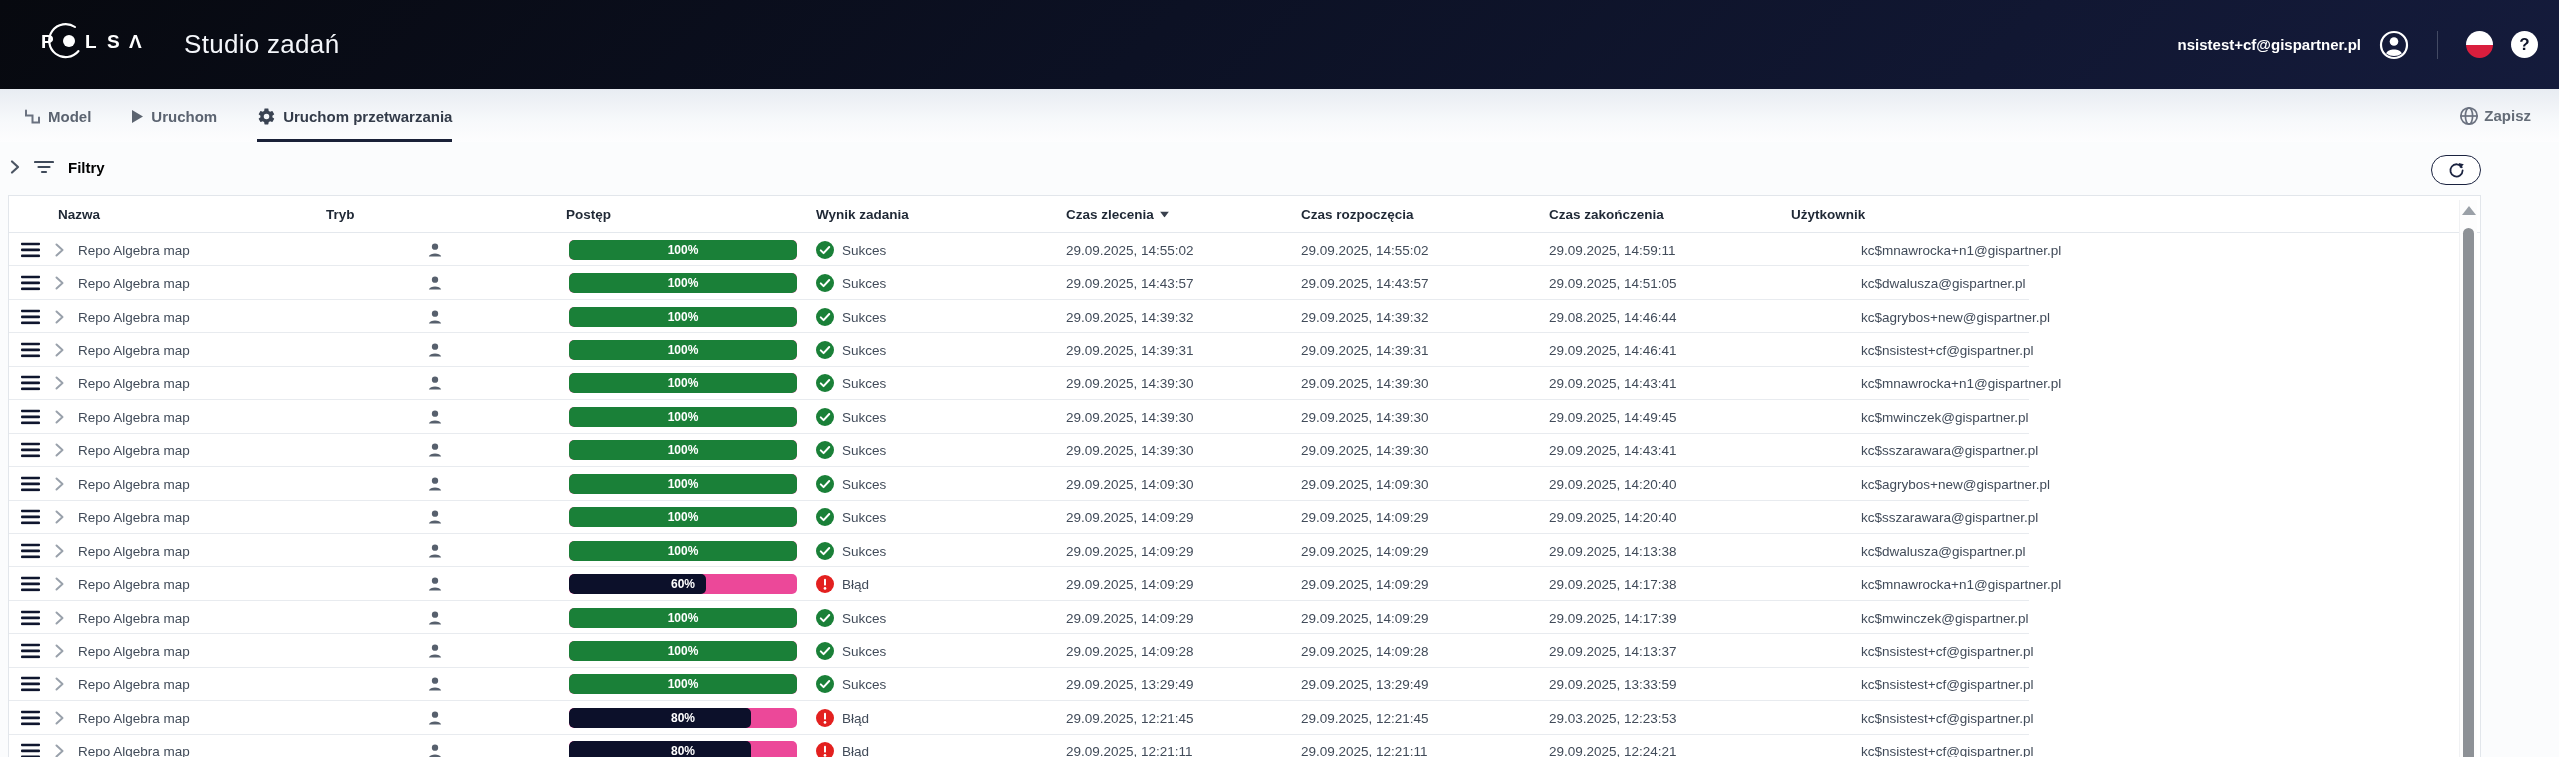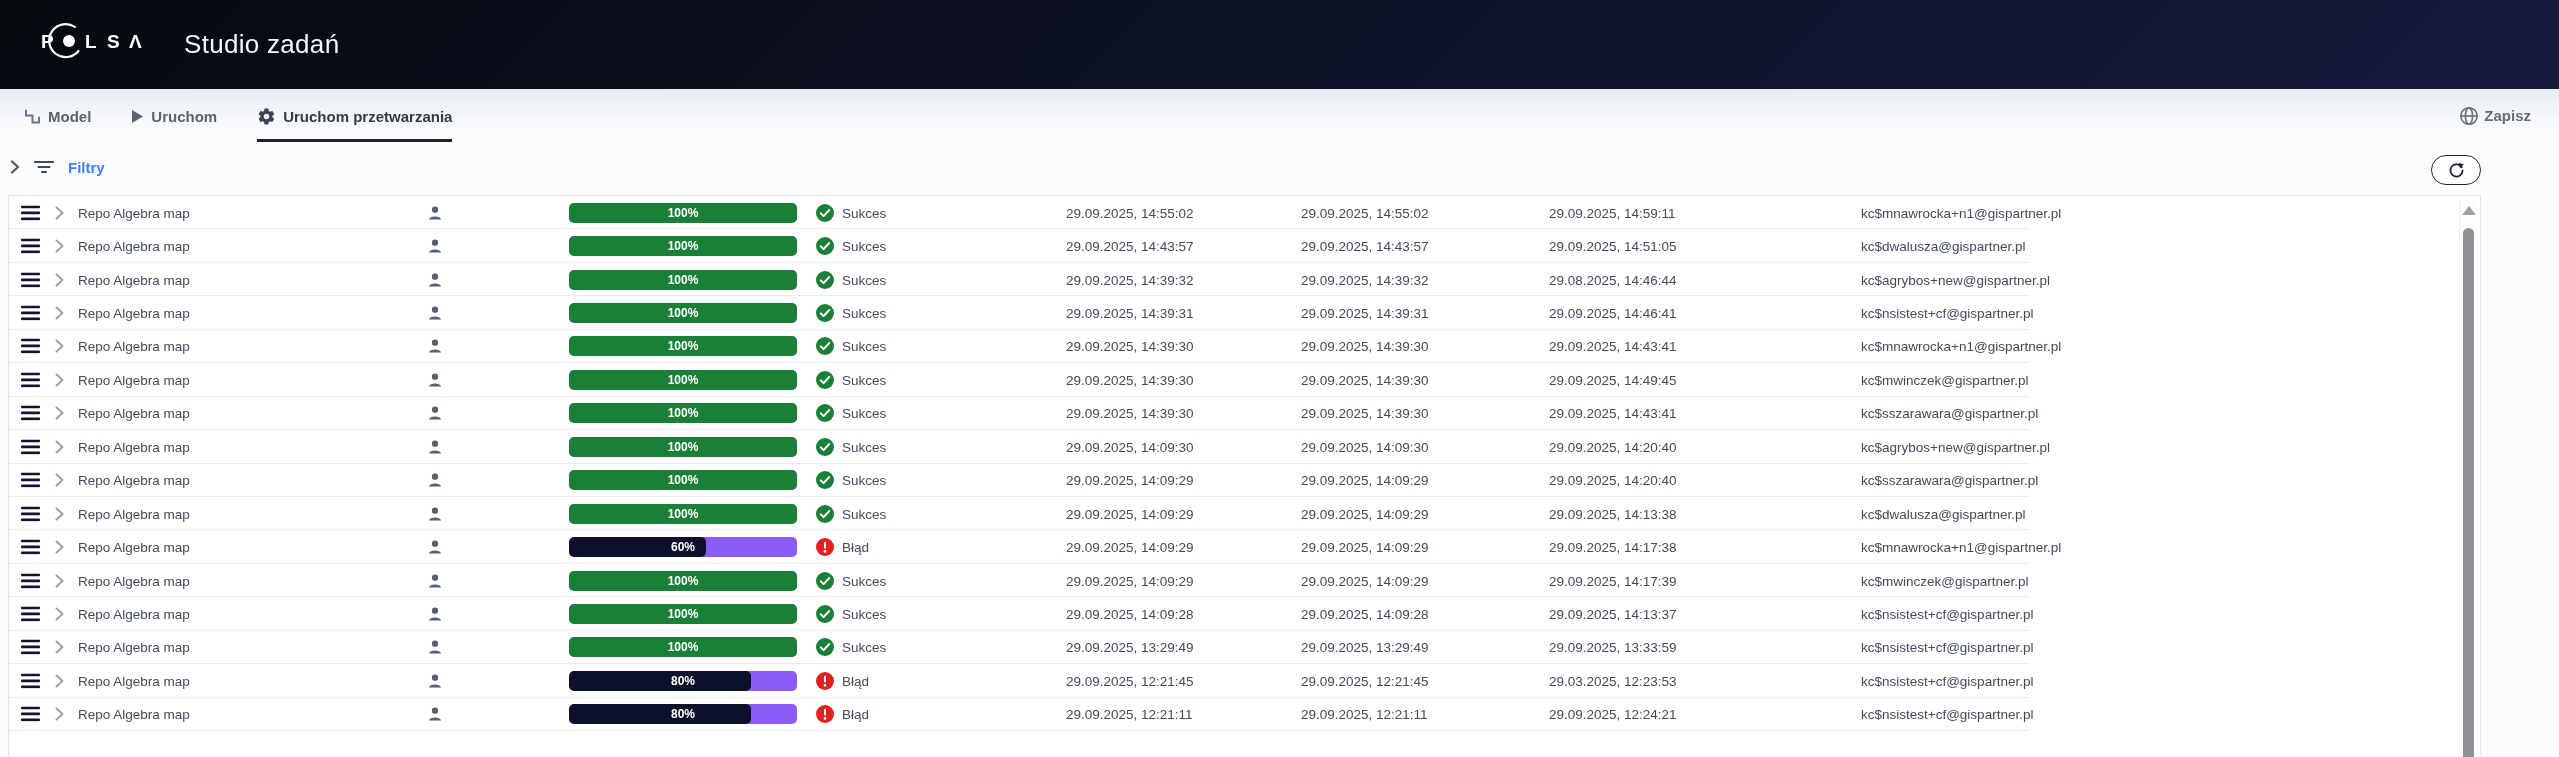--- a/index.html
+++ b/index.html
@@ -29,21 +29,21 @@
   .tab { display:flex; align-items:center; gap:7px; margin-right:40px; height:100%;
          padding-top:4px; font-size:15px; font-weight:600; color:#5b6370; cursor:pointer;
          border-bottom:3px solid transparent; }
   .tab.active { color:#333b49; border-bottom-color:#1a2138; }
   .tab svg { flex:none; }
   .save-action { position:absolute; right:28px; top:0; height:100%; display:flex;
                  align-items:center; gap:5px; font-size:15px; font-weight:600; color:#646c77; cursor:pointer; }
 
   
   .filters { position:absolute; left:10px; top:150px; height:34px; display:flex; align-items:center; gap:14px; }
-  .filters .flabel { font-size:15px; font-weight:600; color:#3b82f6; }
+  .filters .flabel { font-size:15px; font-weight:600; color:#000000; }
   .refresh-btn { position:absolute; right:78px; top:155px; width:50px; height:30px;
                  border:1.5px solid #1b2340; border-radius:15px; background:#fff;
                  display:flex; align-items:center; justify-content:center; cursor:pointer; }
 
   
   .tablebox { position:absolute; left:8px; top:195px; width:2473px; height:562px;
               background:#fff; border:1px solid #e2e6eb; border-bottom:none; overflow:hidden; }
   .thead { position:relative; height:37px; border-bottom:1px solid #e4e8ed; }
   .thead span.h { position:absolute; top:50%; transform:translateY(-50%); font-size:13.5px;
                   font-weight:700; color:#1f2835; white-space:nowrap; }
@@ -52,21 +52,21 @@
   .sortwrap { display:inline-flex; align-items:center; gap:6px; }
 
   .row { position:relative; height:33.45px; }
   .row::after { content:""; position:absolute; left:0; bottom:0; width:2020px; height:1px; background:#e8ebef; }
   .cell { position:absolute; top:50%; transform:translateY(-50%); white-space:nowrap;
           font-size:13.5px; color:#414b59; }
   .c-menu { left:12px; cursor:pointer; line-height:0; }
   .c-exp  { left:46px; cursor:pointer; line-height:0; }
   .c-name { left:69px; }
   .c-mode { left:417px; line-height:0; }
-  .c-prog { left:560px; width:228px; height:20px; background:#8b5cf6; border-radius:5px; overflow:hidden; }
+  .c-prog { left:560px; width:228px; height:20px; background:#ec4899; border-radius:5px; overflow:hidden; }
   .fill { position:absolute; left:0; top:0; height:100%; border-radius:5px; }
   .fill.success { background:var(--green); }
   .fill.error   { background:var(--navy); }
   .plabel { position:absolute; left:0; top:0; width:100%; height:100%; display:flex;
             align-items:center; justify-content:center; color:#fff; font-size:12px; font-weight:700; }
   .c-ric { left:807px; line-height:0; }
   .c-res { left:833px; }
   .c-t1 { left:1057px; } .c-t2 { left:1292px; } .c-t3 { left:1540px; } .c-user { left:1852px; }
 
   
@@ -85,20 +85,31 @@
   <div class="appbar">
     <svg class="logo" viewBox="0 0 125 62">
       <text x="8" y="34" fill="#fff" font-size="19" font-weight="bold">P</text>
       <circle cx="36" cy="27" r="6" fill="#fff"></circle>
       <path d="M42 13 A 16.5 16.5 0 1 0 45.5 37" fill="none" stroke="#fff" stroke-width="2.1" stroke-linecap="round"></path>
       <text x="52" y="34" fill="#fff" font-size="19" font-weight="bold">L</text>
       <text x="74" y="34" fill="#fff" font-size="19" font-weight="bold">S</text>
       <text x="96" y="34" fill="#fff" font-size="19" font-weight="bold">Λ</text>
     </svg>
     <div class="app-title">Studio zadań</div>
+    <div class="appbar-right">
+      <span class="user-email">nsistest+cf@gispartner.pl</span>
+      <svg class="avatar" viewBox="0 0 30 30">
+        <circle cx="15" cy="15" r="13" fill="none" stroke="#fff" stroke-width="2.2"></circle>
+        <circle cx="15" cy="11.5" r="4.3" fill="#fff"></circle>
+        <path d="M7.2 23.5 c1.6 -5.2 14 -5.2 15.6 0 a13 13 0 0 1 -15.6 0 z" fill="#fff"></path>
+      </svg>
+      <span class="vdiv"></span>
+      <span class="flag"></span>
+      <span class="help">?</span>
+    </div>
   </div>
 
   <div class="tabbar">
     <div class="tab">
       <svg width="17" height="17" viewBox="0 0 17 17" fill="none" stroke="#6b7280" stroke-width="2" stroke-linecap="round">
         <path d="M2 2.5 v5 h6.5 v7 h6.5 v-5"></path>
       </svg>
       <span>Model</span>
     </div>
     <div class="tab">
@@ -136,20 +147,35 @@
   </div>
 
   <div class="refresh-btn">
     <svg width="17" height="17" viewBox="0 0 20 20">
       <path d="M16.2 6.2 A7.2 7.2 0 1 0 17.2 10" fill="none" stroke="#1b2340" stroke-width="2.1" stroke-linecap="round"></path>
       <polygon points="12.6,1.2 18.6,2.6 14.2,7.4" fill="#1b2340"></polygon>
     </svg>
   </div>
 
   <div class="tablebox">
+    <div class="thead">
+      <span class="h h1">Nazwa</span>
+      <span class="h h2">Tryb</span>
+      <span class="h h3">Postęp</span>
+      <span class="h h4">Wynik zadania</span>
+      <span class="h h5 sortwrap">
+        <span>Czas zlecenia</span>
+        <svg width="9" height="6" viewBox="0 0 9 6">
+            <path d="M0 0 h9 L4.5 6 Z" fill="#39404d"></path>
+          </svg>
+      </span>
+      <span class="h h6">Czas rozpoczęcia</span>
+      <span class="h h7">Czas zakończenia</span>
+      <span class="h h8">Użytkownik</span>
+    </div>
     <div>
         <div class="row">
     <span class="cell c-menu">
       <svg width="19" height="15" viewBox="0 0 19 15" fill="#0f162e">
         <rect x="0" y="0" width="19" height="2.8" rx="1"></rect>
               <rect x="0" y="6" width="19" height="2.8" rx="1"></rect>
               <rect x="0" y="12" width="19" height="2.8" rx="1"></rect>
       </svg>
     </span>
     <span class="cell c-exp">

